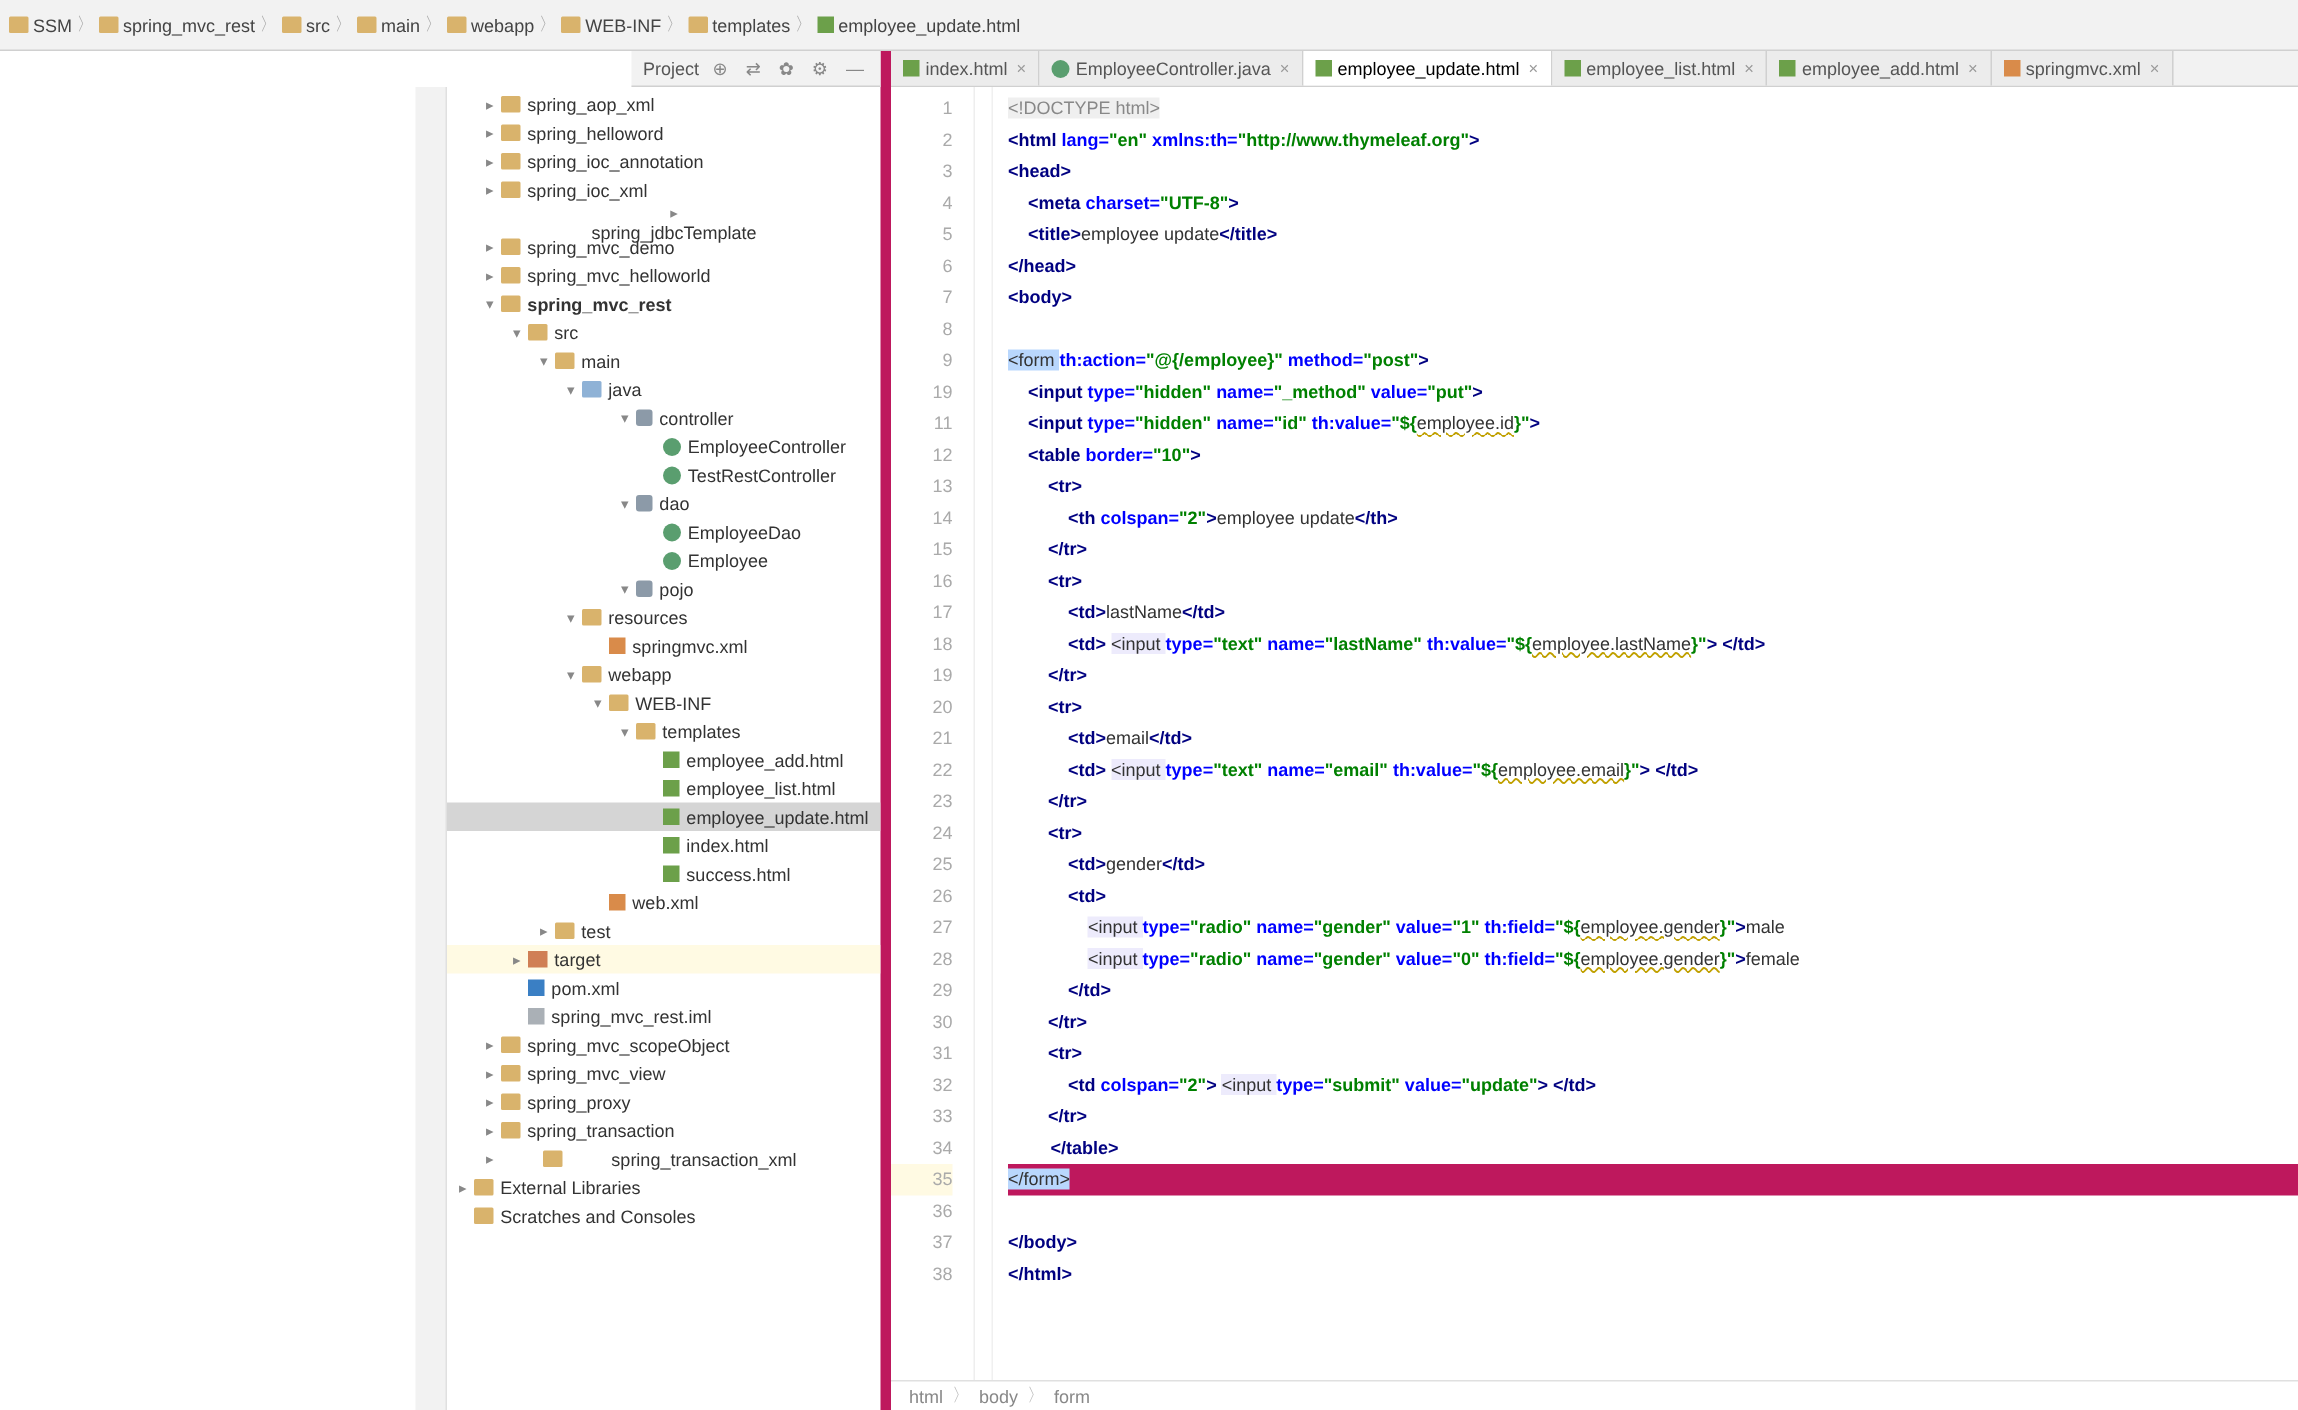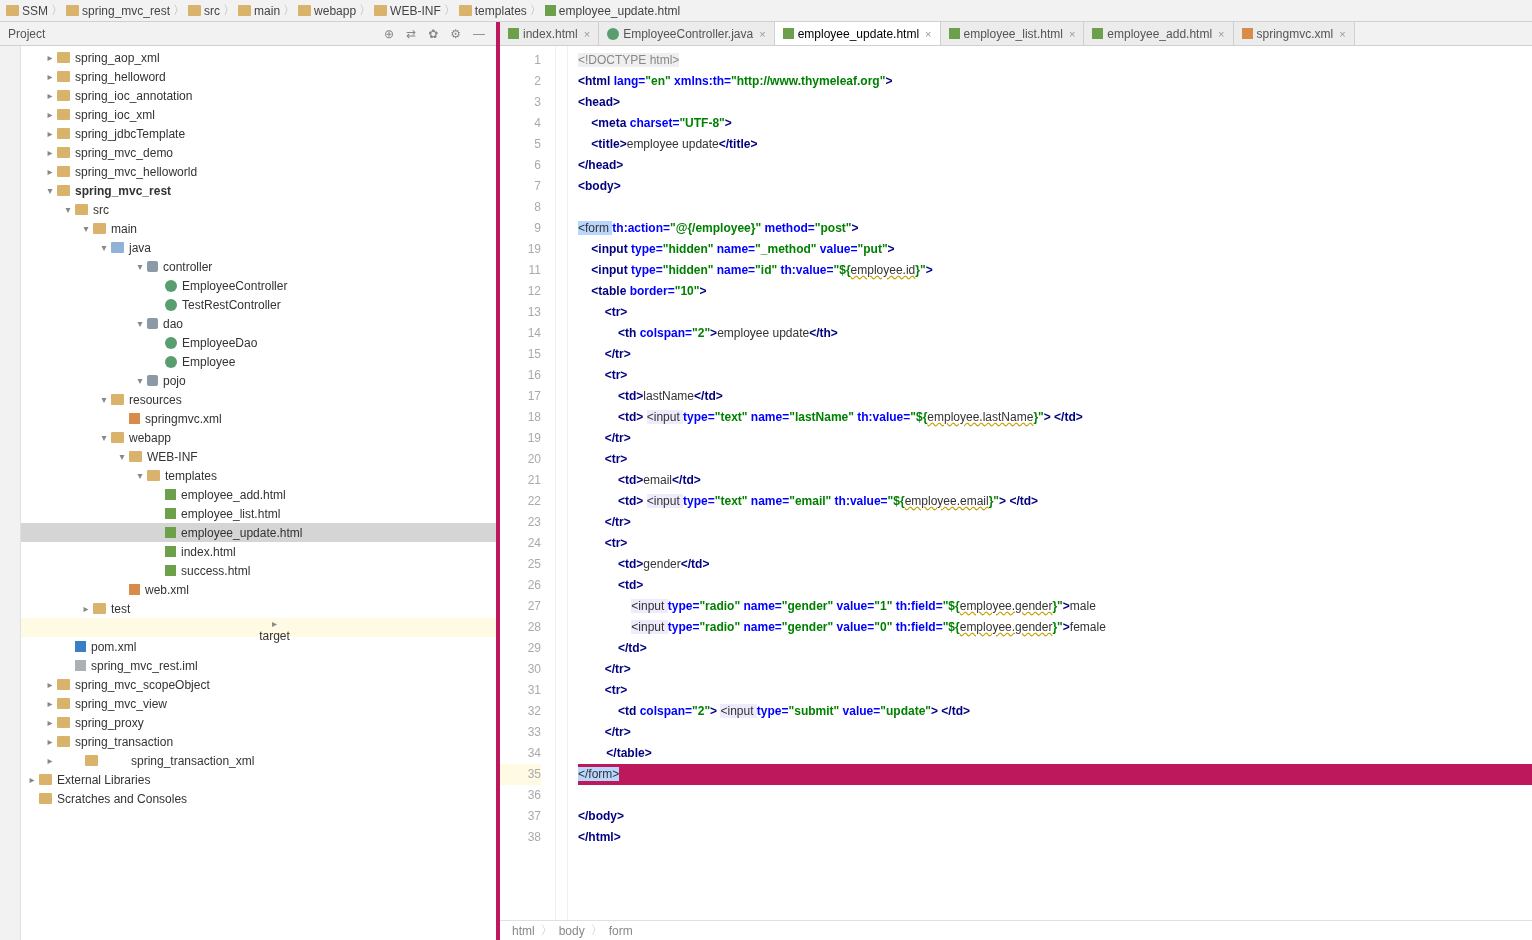--- a/index.html
+++ b/index.html
@@ -1,29 +1,29 @@
 <!DOCTYPE html>
 <html><head>
 <meta charset="utf-8">
 <style>
 * { margin: 0; padding: 0; box-sizing: border-box; font-family: "Segoe UI", Arial, sans-serif; font-size: 12px; }
 body { background: #fff; overflow: hidden; }
 .root { width: 1532px; height: 940px; display: flex; flex-direction: column; background: #f2f2f2; }
 
 
-.breadcrumb { height: 22px; display: flex; align-items: center; background: #f2f2f2; padding: 0 6px; gap: 2px; border-bottom: 1px solid #d0d0d0; }
+.breadcrumb { height: 34px; display: flex; align-items: center; background: #f2f2f2; padding: 0 6px; gap: 2px; border-bottom: 1px solid #d0d0d0; }
 .bc-item { display: flex; align-items: center; gap: 3px; color: #444; cursor: pointer; }
 .bc-sep { color: #aaa; margin: 0 1px; }
 .ico { display: inline-block; width: 14px; height: 14px; }
 
 
 .split { flex: 1; display: flex; min-height: 0; }
 
 
-.sidebar { width: 500px; background: #fff; display: flex; flex-direction: column; border-right: 4px solid #be185d; }
+.sidebar { width: 594px; background: #fff; display: flex; flex-direction: column; border-right: 7px solid #be185d; align-items: flex-end; }
 .sb-head { height: 24px; display: flex; align-items: center; padding: 0 8px; background: #f2f2f2; border-bottom: 1px solid #d0d0d0; gap: 6px; }
 .sb-head .title { flex: 1; color: #555; font-weight: 400; }
 .sb-head .tool { color: #888; cursor: pointer; padding: 0 3px; }
 .gutter-left { width: 21px; background: #f2f2f2; border-right: 1px solid #e0e0e0; }
 .sb-body { flex: 1; display: flex; min-height: 0; }
 .tree { flex: 1; overflow: auto; padding-top: 2px; }
 .tree-row { display: flex; align-items: center; height: 19px; padding-right: 8px; cursor: pointer; white-space: nowrap; }
 .tree-row.sel { background: #d5d5d5; }
 .arrow { width: 14px; display: inline-flex; justify-content: center; color: #888; font-size: 10px; }
 .arrow.exp::before { content: "▾"; }
@@ -143,21 +143,21 @@
             <div class="tree-row" style="padding-left: 22px;">
               <span class="arrow col"></span>
               <span class="ico i-folder" style="margin-right: 5px;"></span>
               <span class="nlabel">spring_ioc_annotation</span>
             </div>
             <div class="tree-row" style="padding-left: 22px;">
               <span class="arrow col"></span>
               <span class="ico i-folder" style="margin-right: 5px;"></span>
               <span class="nlabel">spring_ioc_xml</span>
             </div>
-            <div class="tree-row" style="padding-left: 22px;">
+            <div class="tree-row" style="padding-left: 22px; flex-direction: column;">
               <span class="arrow col"></span>
               <span class="ico i-folder" style="margin-right: 5px;"></span>
               <span class="nlabel">spring_jdbcTemplate</span>
             </div>
             <div class="tree-row" style="padding-left: 22px;">
               <span class="arrow col"></span>
               <span class="ico i-folder" style="margin-right: 5px;"></span>
               <span class="nlabel">spring_mvc_demo</span>
             </div>
             <div class="tree-row" style="padding-left: 22px;">
@@ -273,21 +273,21 @@
             <div class="tree-row" style="padding-left: 94px;">
               <span class="arrow none"></span>
               <span class="ico i-xml" style="margin-right: 5px;"></span>
               <span class="nlabel">web.xml</span>
             </div>
             <div class="tree-row" style="padding-left: 58px;">
               <span class="arrow col"></span>
               <span class="ico i-folder" style="margin-right: 5px;"></span>
               <span class="nlabel">test</span>
             </div>
-            <div class="tree-row" style="padding-left: 40px; background: rgb(255, 250, 227); flex-direction: column;">
+            <div class="tree-row" style="padding-left: 40px; background: rgb(255, 250, 227);">
               <span class="arrow col"></span>
               <span class="ico i-target" style="margin-right: 5px;"></span>
               <span class="nlabel">target</span>
             </div>
             <div class="tree-row" style="padding-left: 40px;">
               <span class="arrow none"></span>
               <span class="ico i-m" style="margin-right: 5px;"></span>
               <span class="nlabel">pom.xml</span>
             </div>
             <div class="tree-row" style="padding-left: 40px;">

